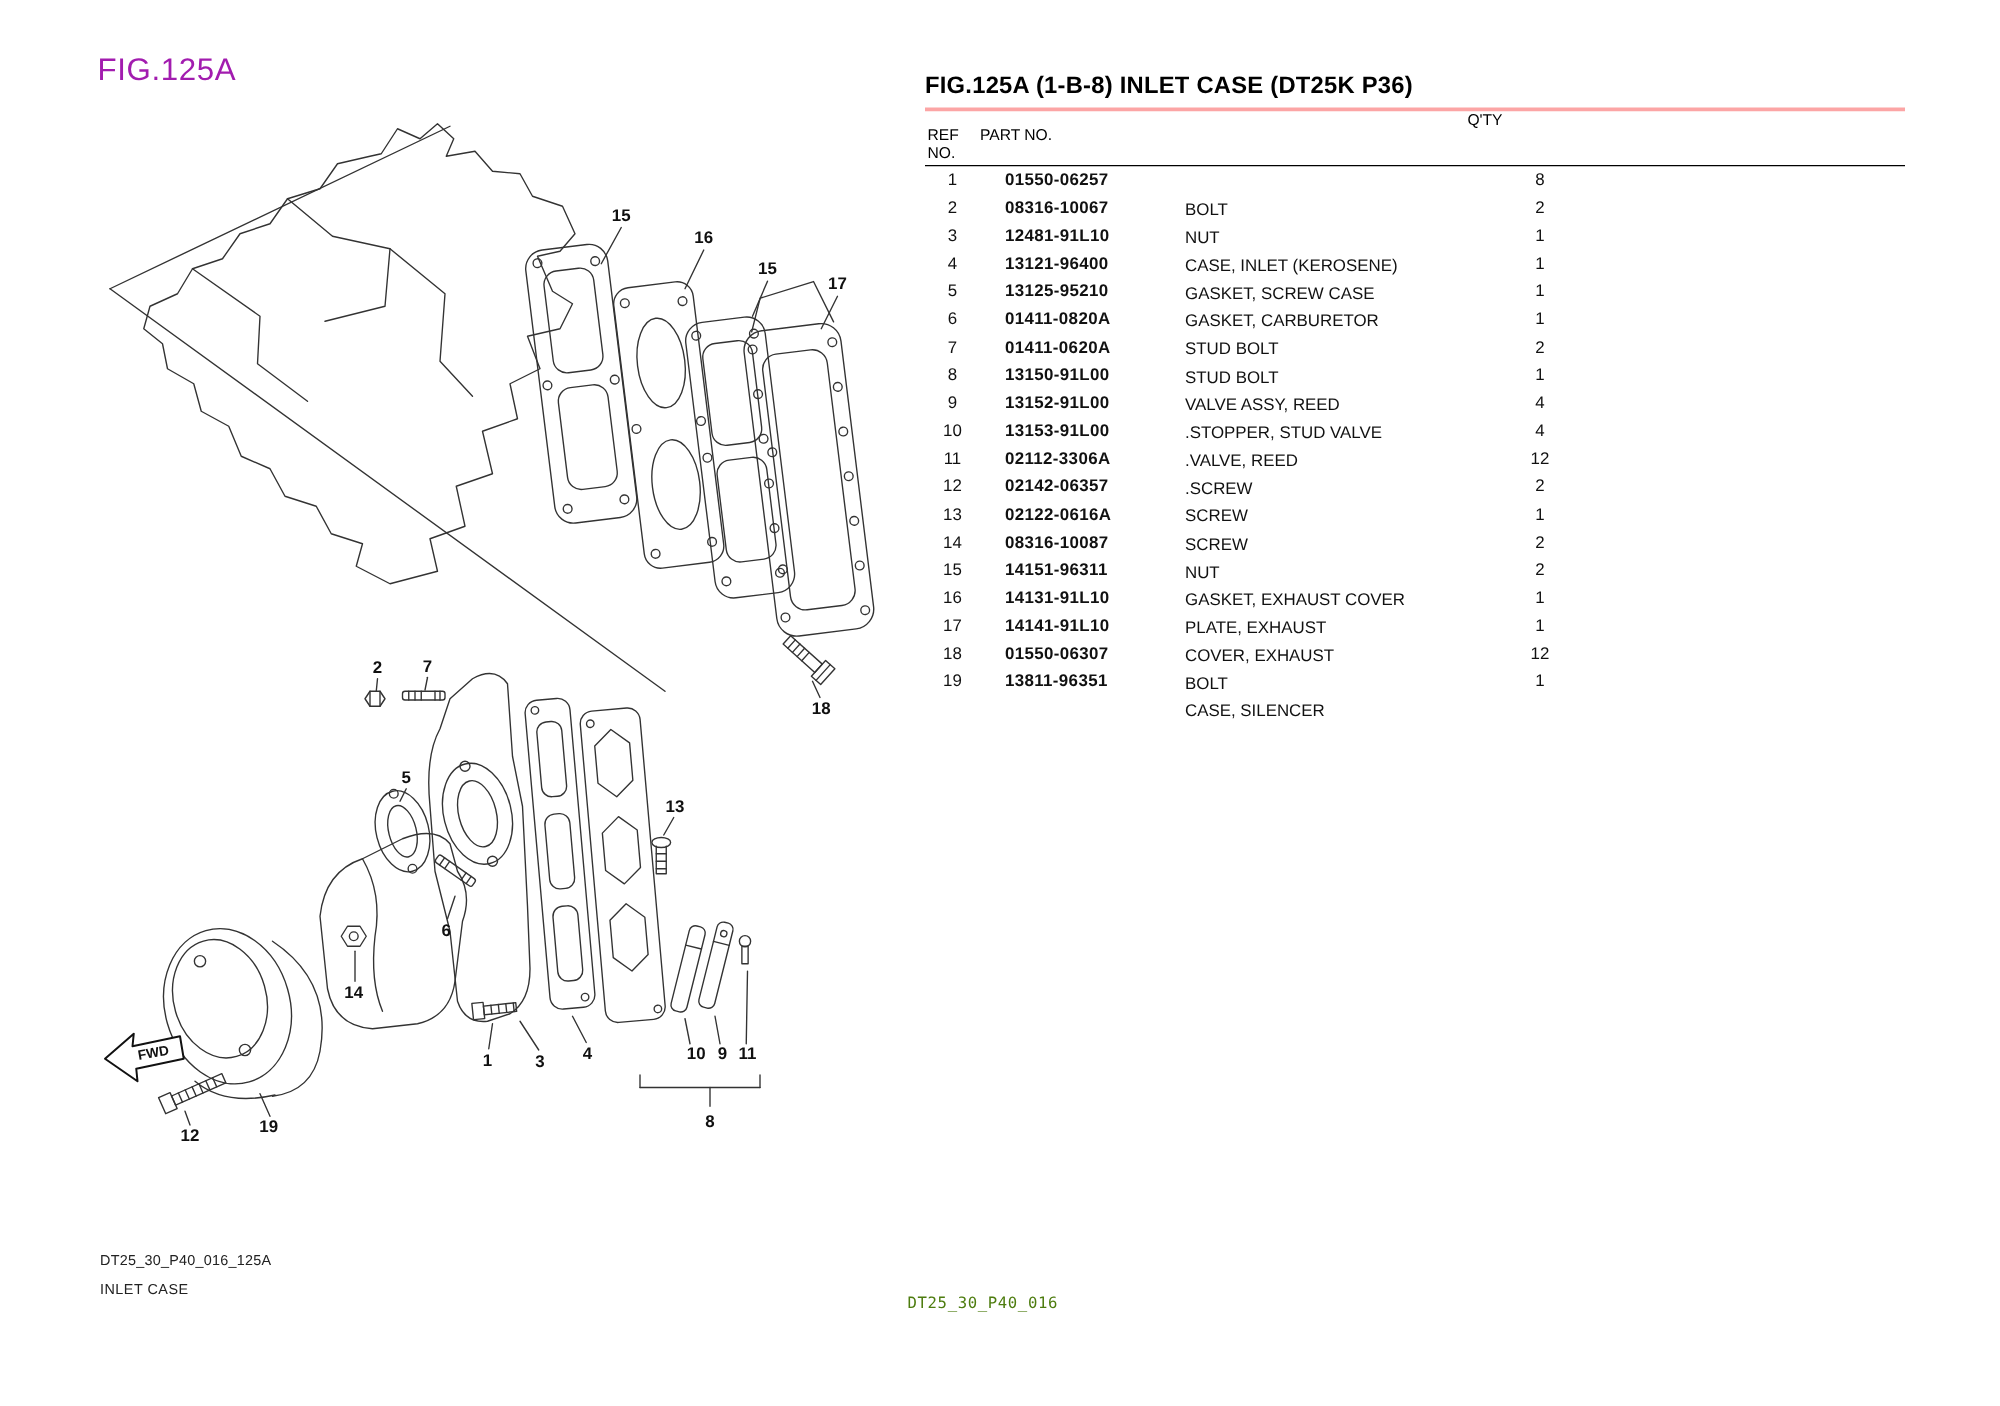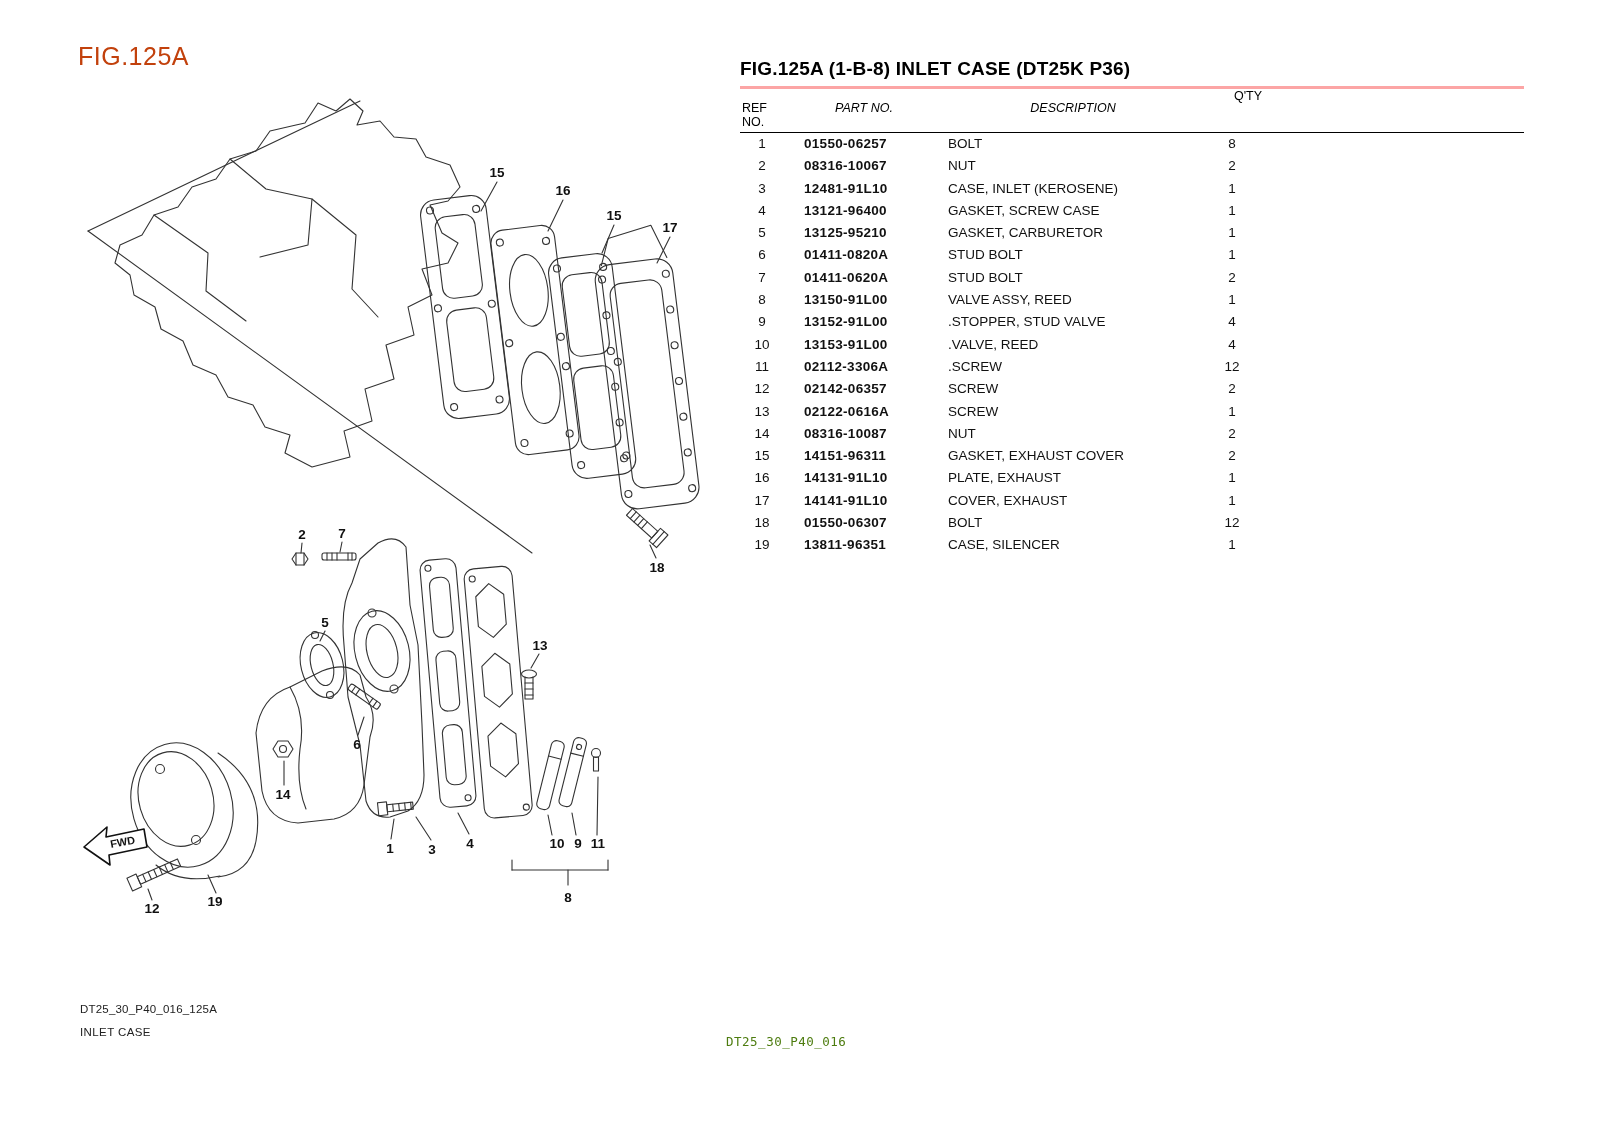--- a/index.html
+++ b/index.html
@@ -8,21 +8,21 @@
     background:#ffffff;
     font-family:"Liberation Sans", sans-serif;
     color:#111;
     position:relative;
     overflow:hidden;
   }
   .page { position:absolute; inset:0; background:#fff; }
 
   .fig-label {
     position:absolute; left:78px; top:42px;
-    font-size:25px; font-weight:400; color:#c2410c; letter-spacing:.5px;
+    font-size:25px; font-weight:400; color:#a21caf; letter-spacing:.5px;
   }
 
   
   .diagram { position:absolute; left:60px; top:85px; width:680px; height:845px; }
   .diagram svg { position:absolute; left:0; top:0; }
   .callout {
     position:absolute; transform:translate(-50%,-50%);
     font-size:13.5px; font-weight:bold; color:#101010; white-space:nowrap;
   }
 
@@ -30,27 +30,27 @@
   .parts { position:absolute; left:740px; top:58px; width:784px; }
   .parts-title {
     font-size:19px; font-weight:bold; color:#000;
     padding-bottom:6px; border-bottom:3px solid #fca5a5; letter-spacing:.2px;
   }
   .grid { display:grid; grid-template-columns:44px 160px 258px 60px 1fr; }
   .header-row {
     font-size:12.5px; padding-top:12px; padding-bottom:3px;
     border-bottom:1.5px solid #000; color:#000;
   }
-  .header-row .hc { text-align:center;font-style:italic; }
+  .header-row .hc { text-align:left; }
   .header-row .href { text-align:left; padding-left:2px; }
   .header-row .hq { text-align:right; position:relative; top:-12px; }
   .row { height:22.3px; line-height:22.3px; font-size:13.5px; }
   .row .c-ref { text-align:center; }
   .row .c-part { padding-left:20px; font-weight:bold; letter-spacing:.3px; }
-  .row .c-desc { padding-left:4px; }
+  .row .c-desc { padding-left:4px;margin-top:24px; }
   .row .c-qty { text-align:center; }
   .row .c-rem { text-align:center; }
 
   
   .footer-file {
     position:absolute; left:80px; top:1003px;
     font-size:11.5px; color:#222; letter-spacing:.2px;
   }
   .footer-name {
     position:absolute; left:80px; top:1026px;
@@ -323,21 +323,20 @@
       <span class="callout" style="left:155px;top:816px">19</span>
     </div>
   </div>
 
   <section class="parts">
     <h2 class="parts-title">FIG.125A (1-B-8) INLET CASE (DT25K P36)</h2>
 
     <div class="grid header-row">
       <div class="href">REF NO.</div>
       <div class="hc">PART NO.</div>
-      <div class="hc">DESCRIPTION</div>
       <div class="hq">Q'TY</div>
     </div>
 
     <div>
     <div class="grid row">
       <div class="c-ref">1</div>
       <div class="c-part">01550-06257</div>
       <div class="c-desc">BOLT</div>
       <div class="c-qty">8</div>
       <div class="c-rem"></div>

